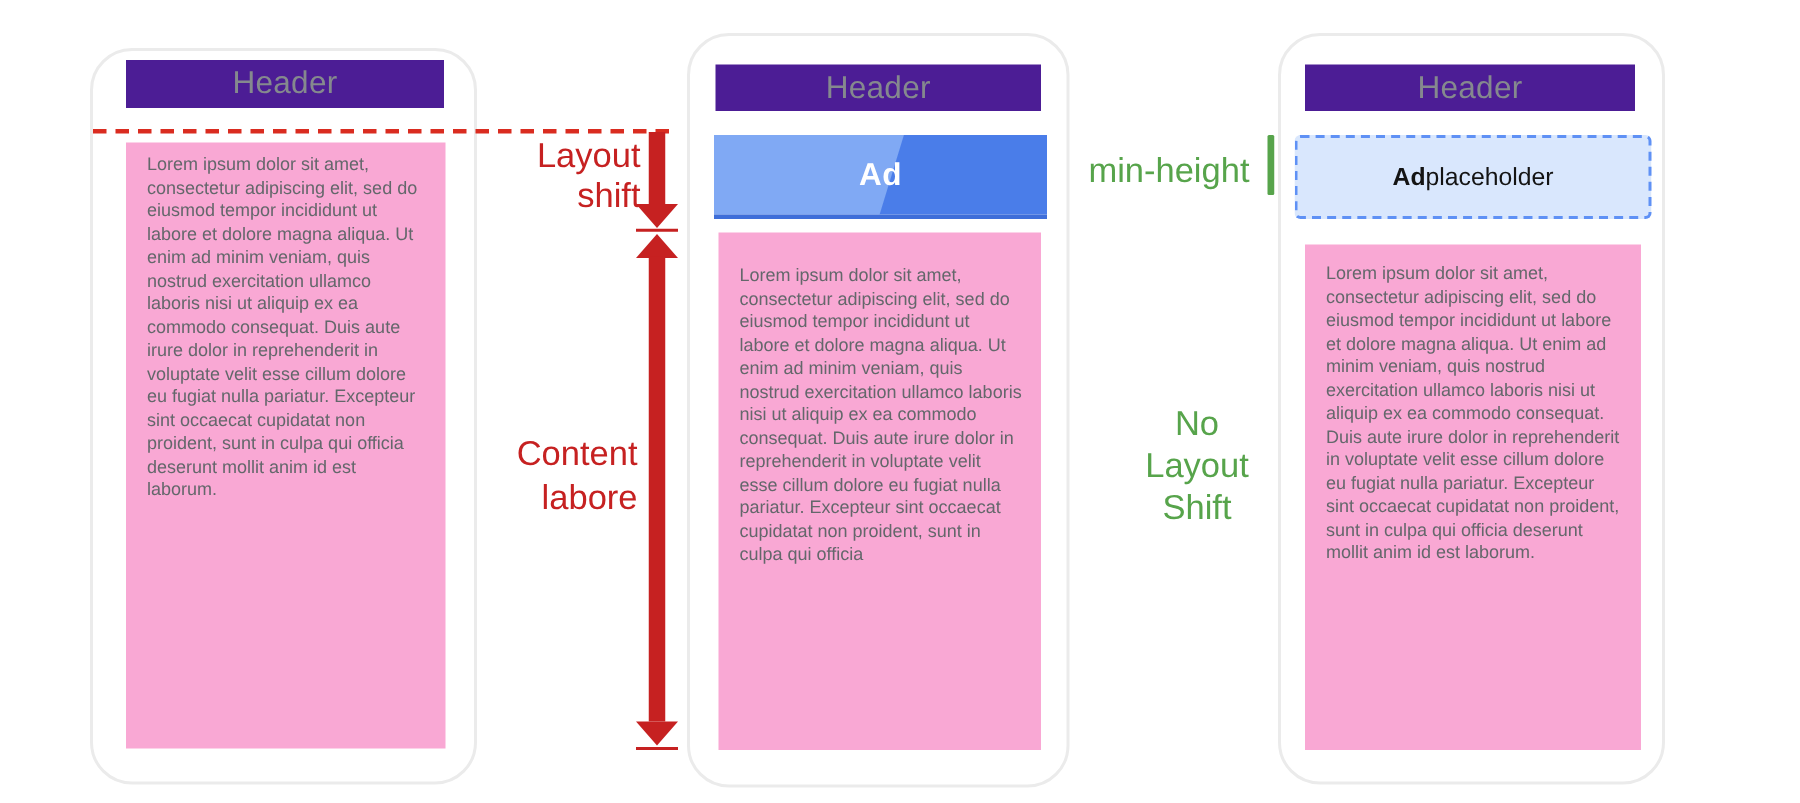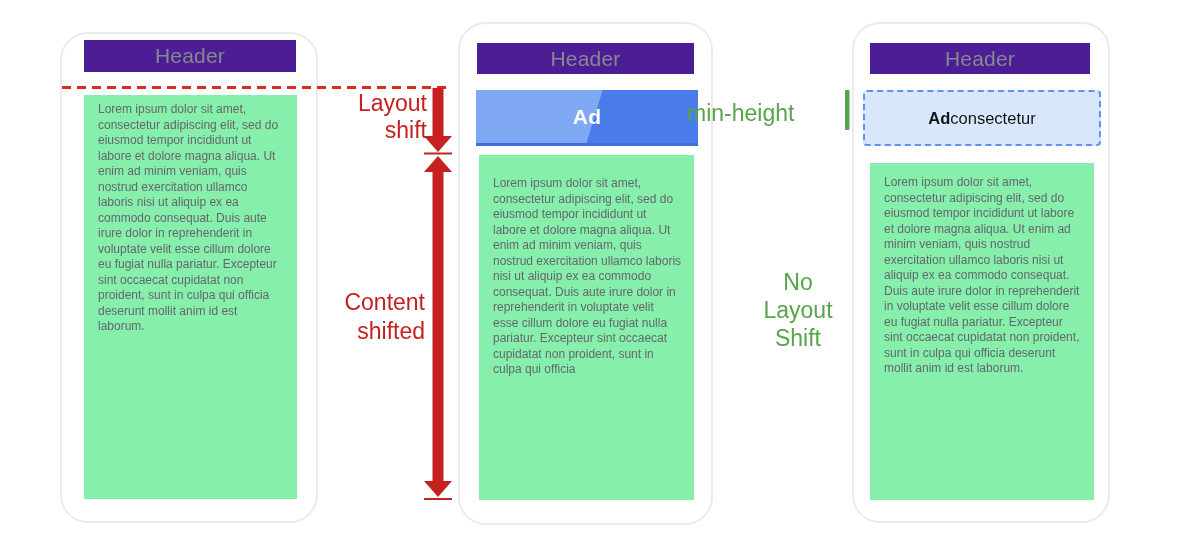--- a/index.html
+++ b/index.html
@@ -11,21 +11,21 @@
   #phone-before{left:60px;top:32px;width:258px;height:491px;}
   #phone-shifted{left:458px;top:22px;width:255px;height:503px;}
   #phone-stable{left:852px;top:22px;width:258px;height:501px;}
 
   .header-bar{position:absolute;background:#4c1d95;color:#85898e;font-size:21px;
               display:flex;align-items:center;justify-content:center;letter-spacing:.2px;}
   #phone-before .header-bar{left:22px;top:6px;width:212px;height:32px;}
   #phone-shifted .header-bar{left:17px;top:19px;width:217px;height:31px;}
   #phone-stable .header-bar{left:16px;top:19px;width:220px;height:31px;}
 
-  .content{position:absolute;background:#86efac;color:#64676b;font-size:12px;line-height:15.5px;
+  .content{position:absolute;background:#f9a8d4;color:#64676b;font-size:12px;line-height:15.5px;
            box-sizing:border-box;overflow:hidden;}
   #phone-before .content{left:22px;top:61px;width:213px;height:404px;padding:7px 12px 0 14px;}
   #phone-shifted .content{left:19px;top:131px;width:215px;height:345px;padding:21px 12px 0 14px;}
   #phone-stable .content{left:16px;top:139px;width:224px;height:337px;padding:12px 12px 0 14px;}
 
   .ad-banner{position:absolute;left:16px;top:66px;width:222px;height:56px;box-sizing:border-box;
              background:linear-gradient(107deg,#80a9f4 0%,#80a9f4 53%,#4a7de9 53.3%);
              border-bottom:3px solid #3e6ed9;
              display:flex;align-items:center;justify-content:center;
              color:#ffffff;font-weight:bold;font-size:21px;letter-spacing:.3px;}
@@ -35,21 +35,21 @@
                   display:flex;align-items:center;justify-content:center;
                   color:#141414;font-size:16.5px;}
   .ad-placeholder b{font-weight:bold;}
 
   
   .note{position:absolute;font-weight:normal;white-space:pre-line;}
   .note.red{color:#c62121;}
   .note.green{color:#57a44b;}
   #layout-shift-label{left:317px;top:90px;width:110px;text-align:right;font-size:23px;line-height:27px;}
   #content-shifted-label{left:297px;top:288px;width:128px;text-align:right;font-size:23px;line-height:29px;}
-  #min-height-label{left:687px;top:100px;width:120px;font-size:23px;line-height:26px;}
+  #min-height-label{left:713px;top:100px;width:120px;text-align:right;font-size:23px;line-height:26px;}
   #no-layout-shift-label{left:737px;top:268px;width:122px;text-align:center;font-size:23px;line-height:28px;}
 
   #overlay{position:absolute;left:0;top:0;width:1200px;height:535px;pointer-events:none;}
 </style>
 </head>
 <body>
 
 <div id="canvas">
 
   <div class="phone" id="phone-before">
@@ -60,21 +60,21 @@
   <div class="phone" id="phone-shifted">
     <div class="header-bar">Header</div>
     <div class="ad-banner">Ad</div>
     <div class="content">Lorem ipsum dolor sit amet, consectetur adipiscing elit, sed do eiusmod tempor incididunt ut labore et dolore magna aliqua. Ut enim ad minim veniam, quis nostrud exercitation ullamco laboris nisi ut aliquip ex ea commodo consequat. Duis aute irure dolor in reprehenderit in voluptate velit esse cillum dolore eu fugiat nulla pariatur. Excepteur sint occaecat cupidatat non proident, sunt in culpa qui officia</div>
   </div>
 
   <div class="phone" id="phone-stable">
     <div class="header-bar">Header</div>
     <div class="ad-placeholder">
         <b>Ad</b>
-        <span> consectetur</span>
+        <span> placeholder</span>
       </div>
     <div class="content">Lorem ipsum dolor sit amet, consectetur adipiscing elit, sed do eiusmod tempor incididunt ut labore et dolore magna aliqua. Ut enim ad minim veniam, quis nostrud exercitation ullamco laboris nisi ut aliquip ex ea commodo consequat. Duis aute irure dolor in reprehenderit in voluptate velit esse cillum dolore eu fugiat nulla pariatur. Excepteur sint occaecat cupidatat non proident, sunt in culpa qui officia deserunt mollit anim id est laborum.</div>
   </div>
 
   <svg id="overlay" viewBox="0 0 1200 535" xmlns="http://www.w3.org/2000/svg">
 
     <line x1="62" y1="87.5" x2="450" y2="87.5" stroke="#da2c20" stroke-width="3" stroke-dasharray="9 6"></line>
 
     <g fill="#c62121" stroke="none">
       <rect x="432.5" y="88" width="11" height="49"></rect>
@@ -88,19 +88,19 @@
       <polygon points="424,481 452,481 438,497"></polygon>
       <line x1="424" y1="499" x2="452" y2="499" stroke="#c62121" stroke-width="2"></line>
     </g>
 
     <rect x="845" y="90" width="4.5" height="40" rx="1" fill="#57a44b"></rect>
   </svg>
 
   <div class="note red" id="layout-shift-label">Layout
 shift</div>
   <div class="note red" id="content-shifted-label">Content
-shifted</div>
+labore</div>
   <div class="note green" id="min-height-label">min-height</div>
   <div class="note green" id="no-layout-shift-label">No
 Layout
 Shift</div>
 
 </div>
 
 </body></html>

